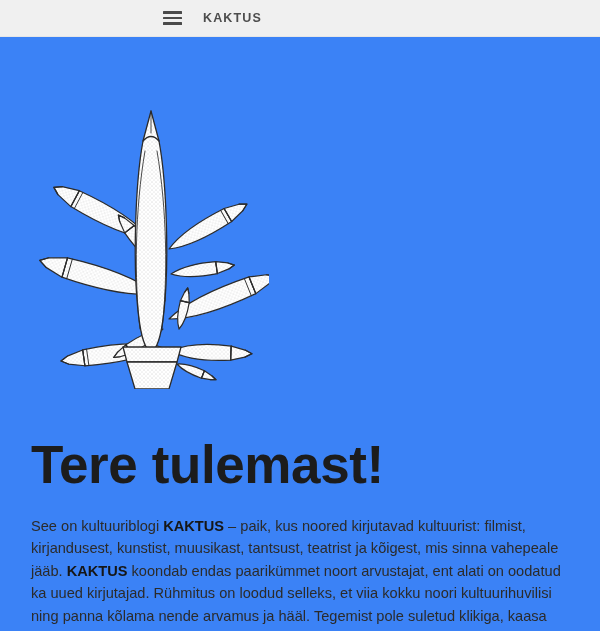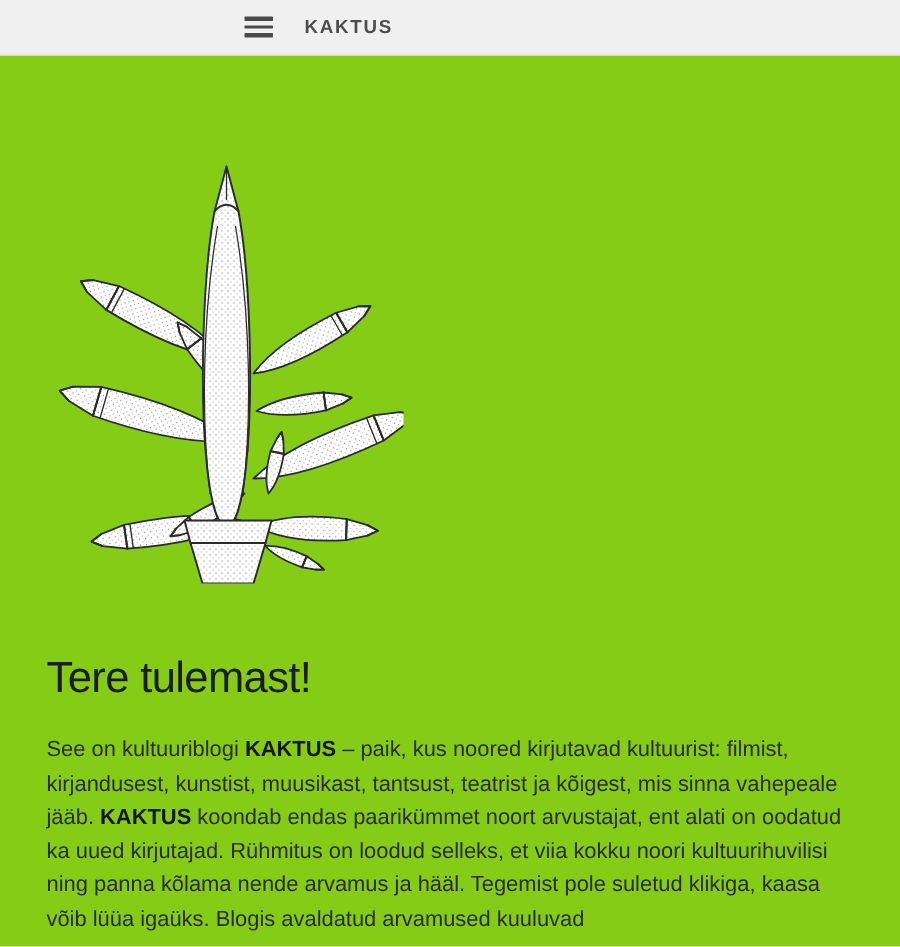--- a/index.html
+++ b/index.html
@@ -9,21 +9,21 @@
     overflow: hidden;
     background: #ffffff;
     font-family: "Liberation Sans", sans-serif;
   }
 
   #page {
     position: relative;
     width: 600px;
     height: 631px;
     overflow: hidden;
-    background: #84cc16;
+    background: #3b82f6;
   }
 
   
   .site-header {
     position: relative;
     width: 600px;
     height: 37px;
     background: #f0f0f0;
     border-bottom: 1px solid #e6e6e6;
     display: flex;
@@ -80,22 +80,22 @@
   }
   .hero-figure svg {
     display: block;
     margin-left: 8px;
     margin-top: 4px;
   }
 
   .page-title {
     margin: 0;
     padding: 0;
-    font-size: 29px;
-    font-weight: 400;
+    font-size: 53px;
+    font-weight: 700;
     line-height: 1.05;
     color: #1c1c1c;
     letter-spacing: -0.4px;
     font-family: "Liberation Sans", sans-serif;
   }
 
   .intro-paragraph {
     margin: 22px 0 0 0;
     padding: 0;
     font-size: 14.6px;

